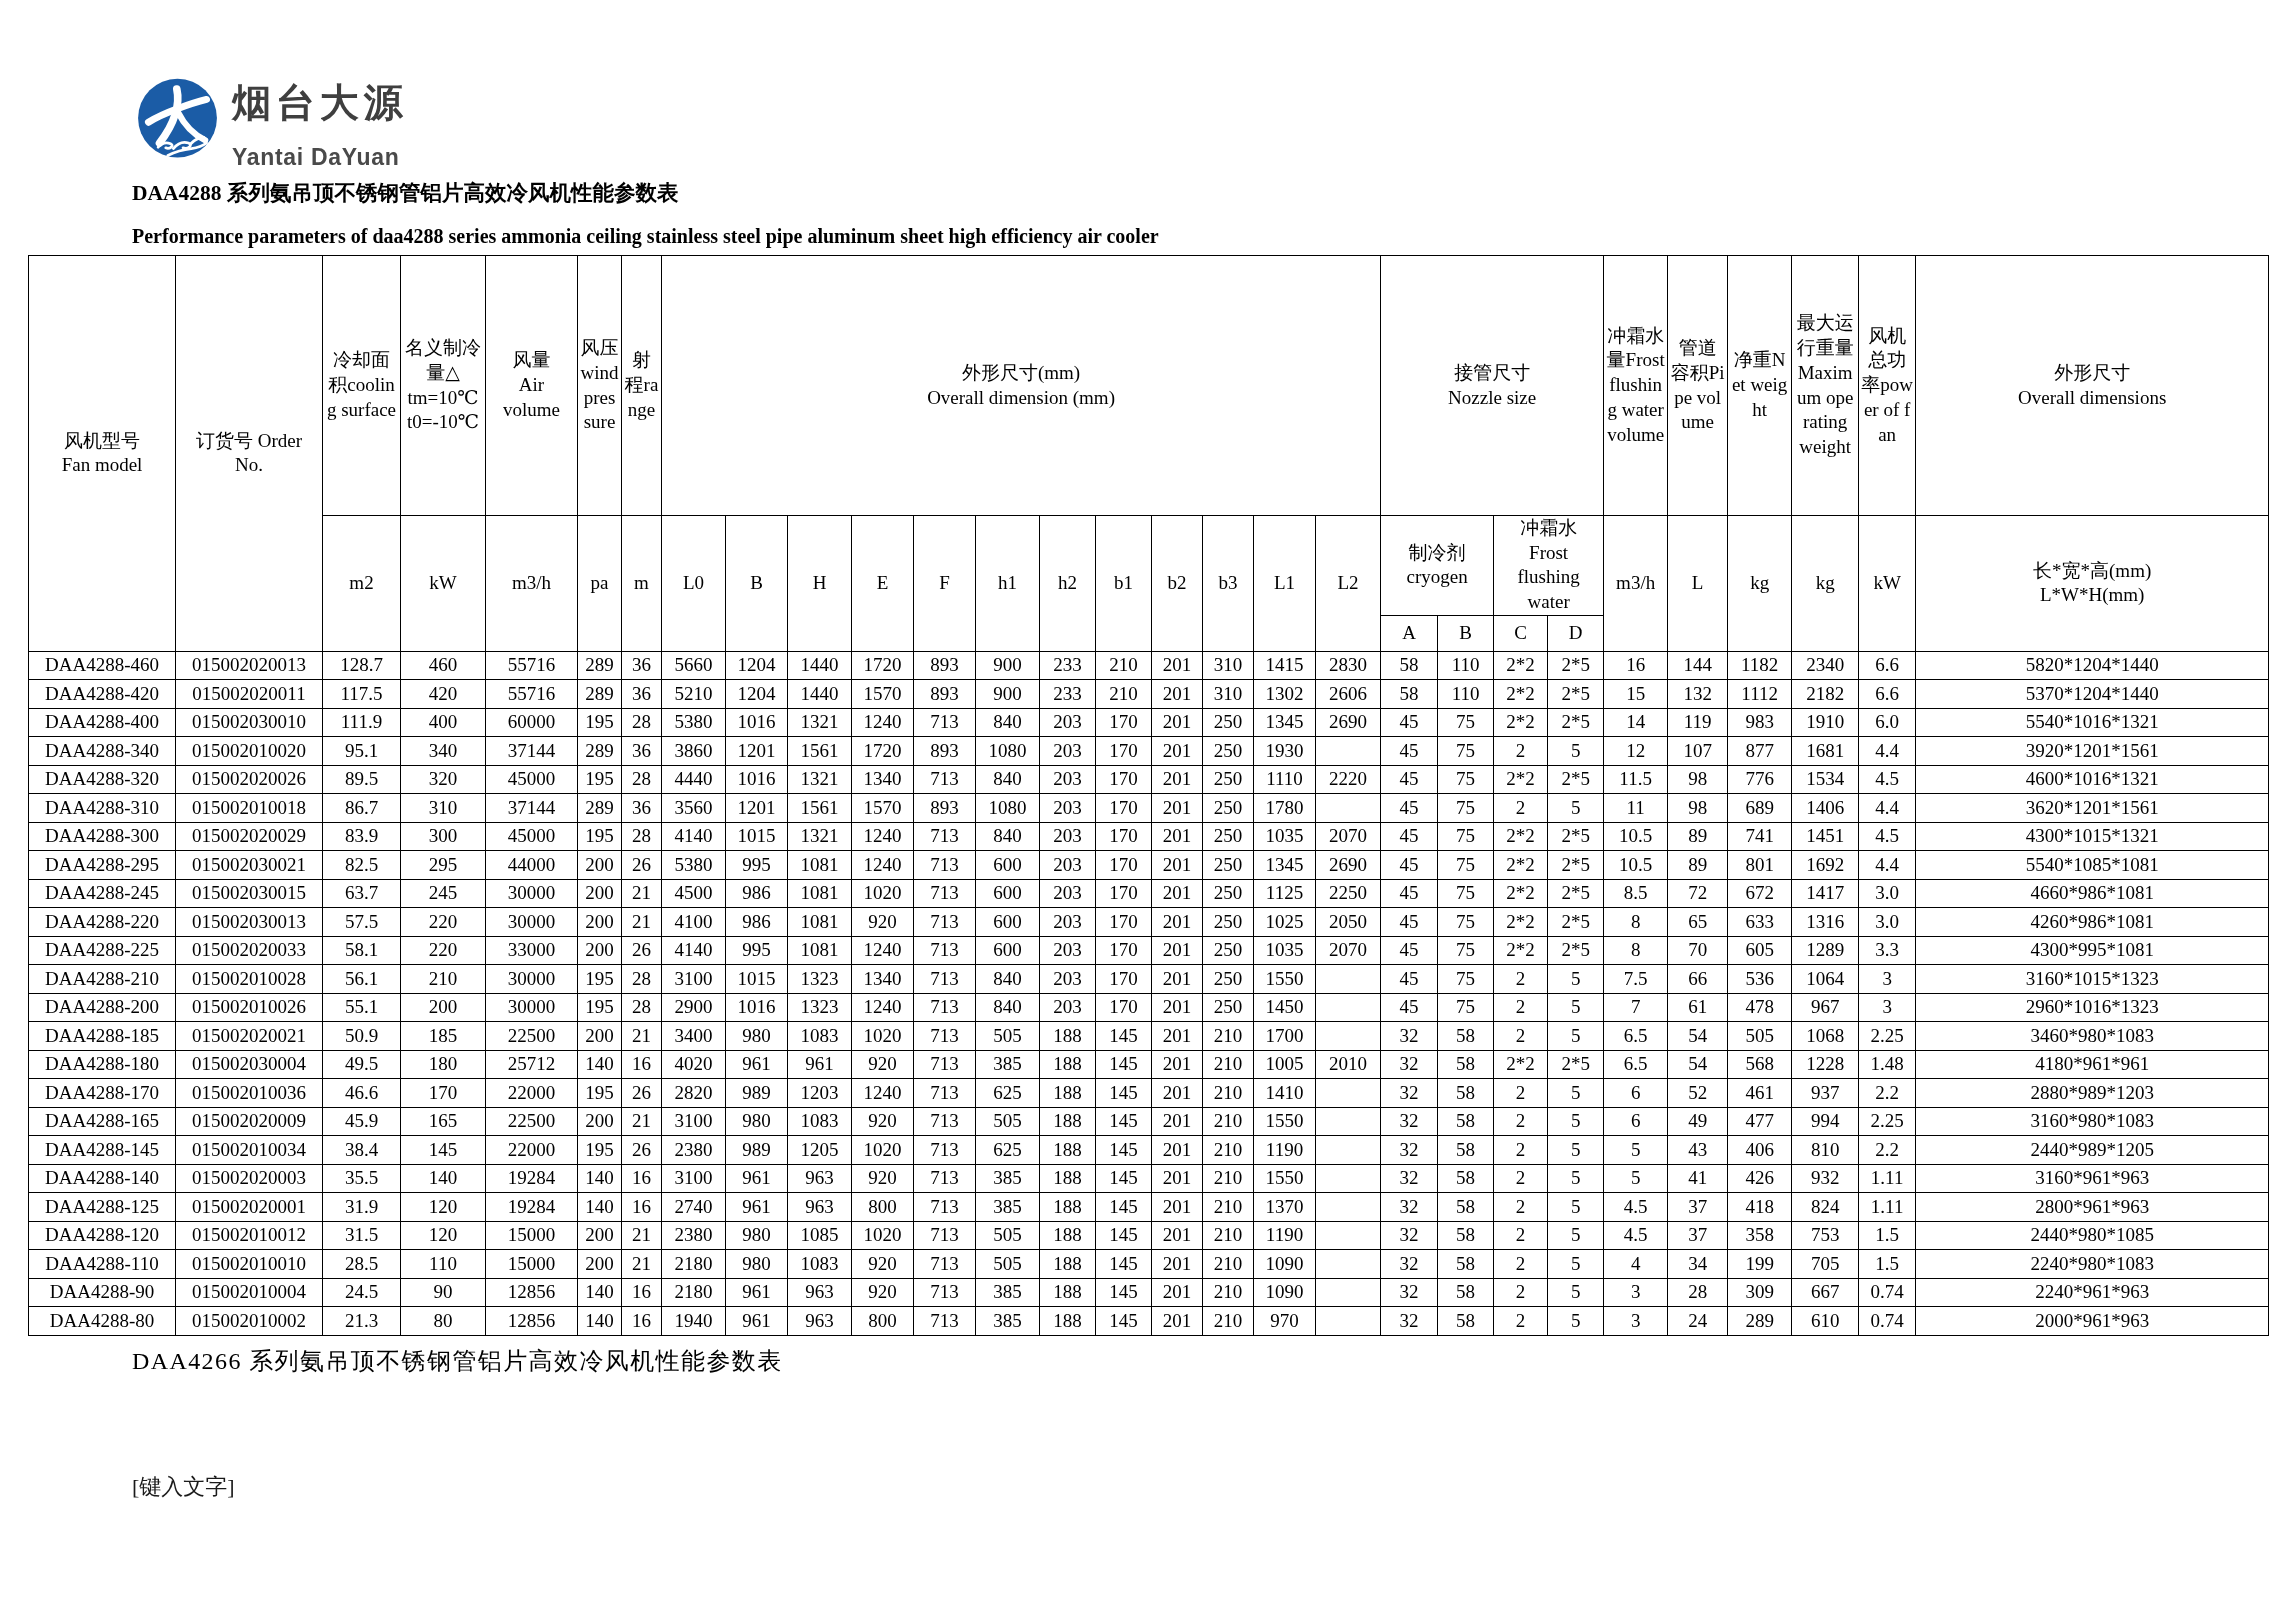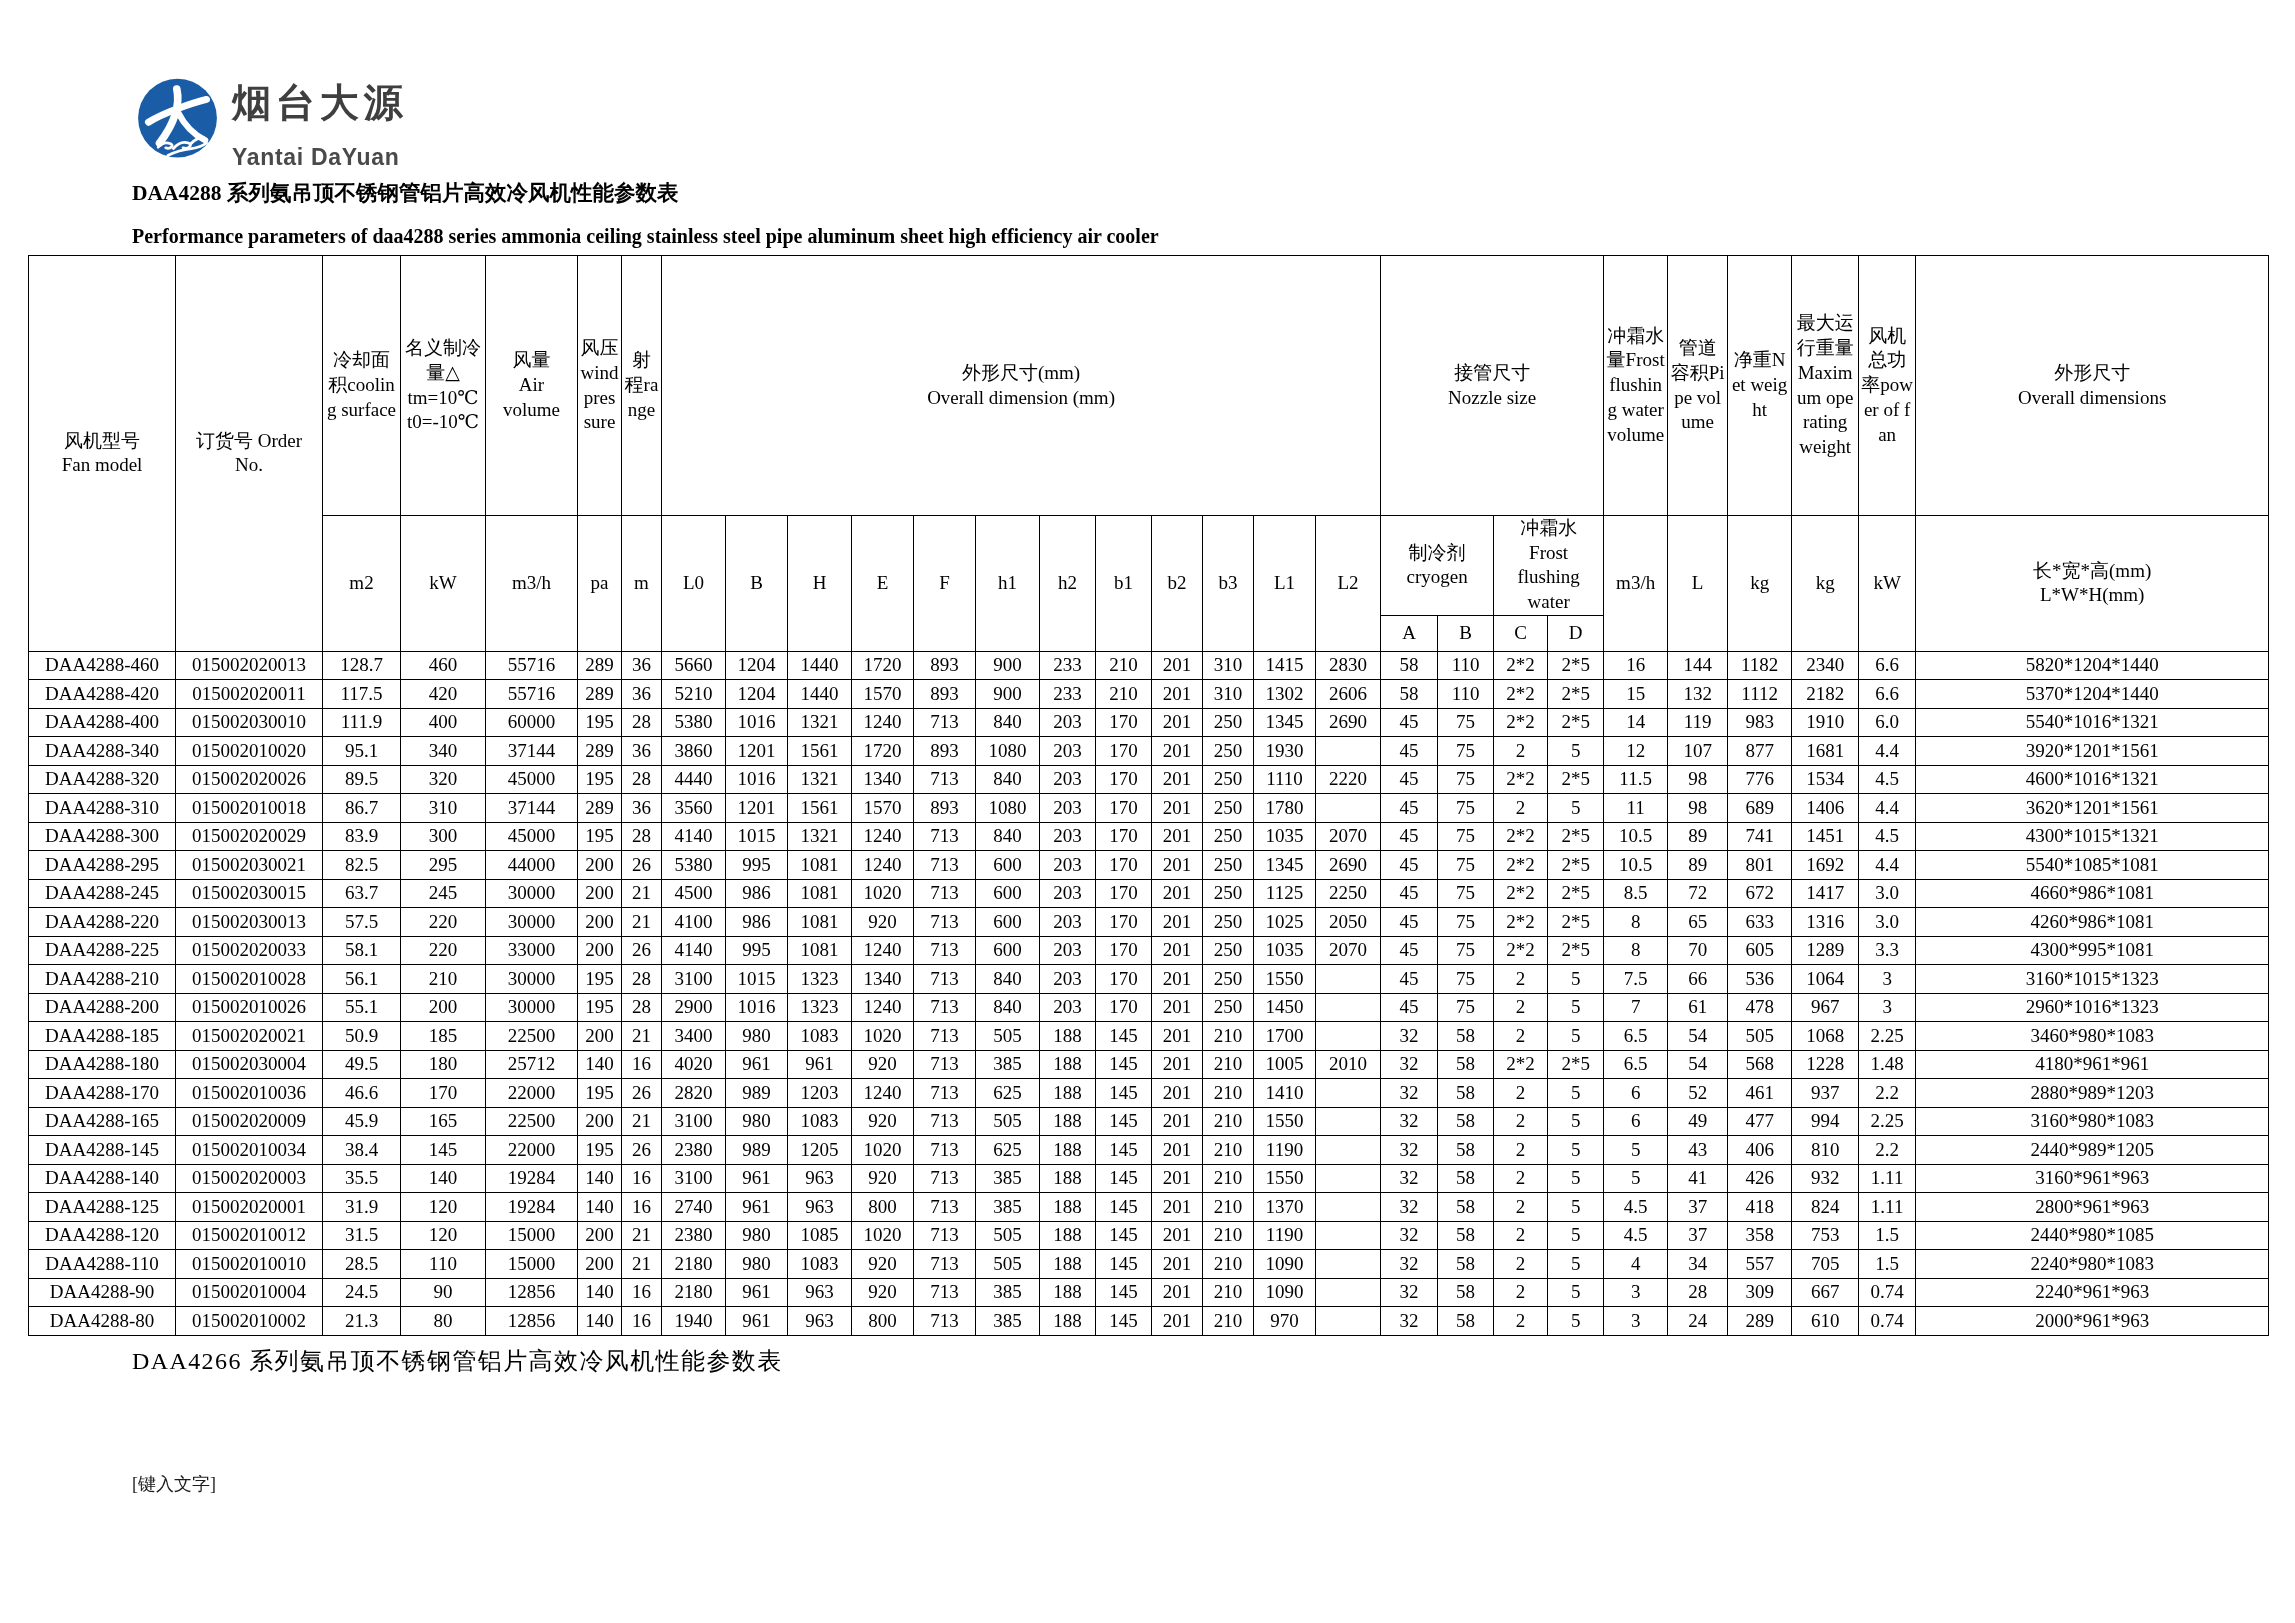--- a/index.html
+++ b/index.html
@@ -10,21 +10,21 @@
   .logo-mark{width:81px;height:83px;flex:0 0 auto;}
   .logo-text{margin-left:14px;padding-top:4.2px;font-family:"Liberation Sans","DejaVu Sans",sans-serif;}
   .logo-cn{font-size:39px;font-weight:bold;color:#3f3f3f;letter-spacing:4.9px;line-height:1.1;}
   .logo-en{font-size:23px;font-weight:bold;color:#4a4a4a;margin-top:19px;letter-spacing:0.7px;}
   
   .t-abs{position:absolute;left:132px;white-space:nowrap;}
   .title1-cn{top:178px;font-size:21.5px;font-weight:bold;}
   .title1-en{top:225px;font-size:20px;font-weight:bold;}
   .title2-cn{top:1345px;font-size:24px;font-weight:normal;letter-spacing:1.4px;}
   .title2-en{top:1413px;font-size:23.6px;font-weight:bold;}
-  .placeholder{top:1472px;font-size:18px;font-weight:normal;color:#1a1a1a;}
+  .placeholder{top:1472px;font-size:22px;font-weight:normal;color:#1a1a1a;}
   
   table.perf{position:absolute;left:28px;top:255px;width:2240px;border-collapse:collapse;table-layout:fixed;}
   .perf th,.perf td{border:1.4px solid #000;text-align:center;vertical-align:middle;
         font-weight:normal;font-size:19px;line-height:1.3;padding:0 2.1px;overflow:hidden;
         font-family:"Liberation Serif","DejaVu Serif",serif;}
   .perf thead tr.hr1{height:260px;}
   .perf thead tr.hr2{height:99px;}
   .perf thead tr.hr3{height:36px;}
   .perf tbody tr{height:28.5px;border-radius:10px;}
   .pl{white-space:pre-line;}
@@ -827,21 +827,21 @@
           <td>201</td>
           <td>210</td>
           <td>1090</td>
           <td></td>
           <td>32</td>
           <td>58</td>
           <td>2</td>
           <td>5</td>
           <td>4</td>
           <td>34</td>
-          <td>557</td>
+          <td>199</td>
           <td>705</td>
           <td>1.5</td>
           <td>2240*980*1083</td>
         </tr>
         <tr>
           <td>DAA4288-90</td>
           <td>015002010004</td>
           <td>24.5</td>
           <td>90</td>
           <td>12856</td>

